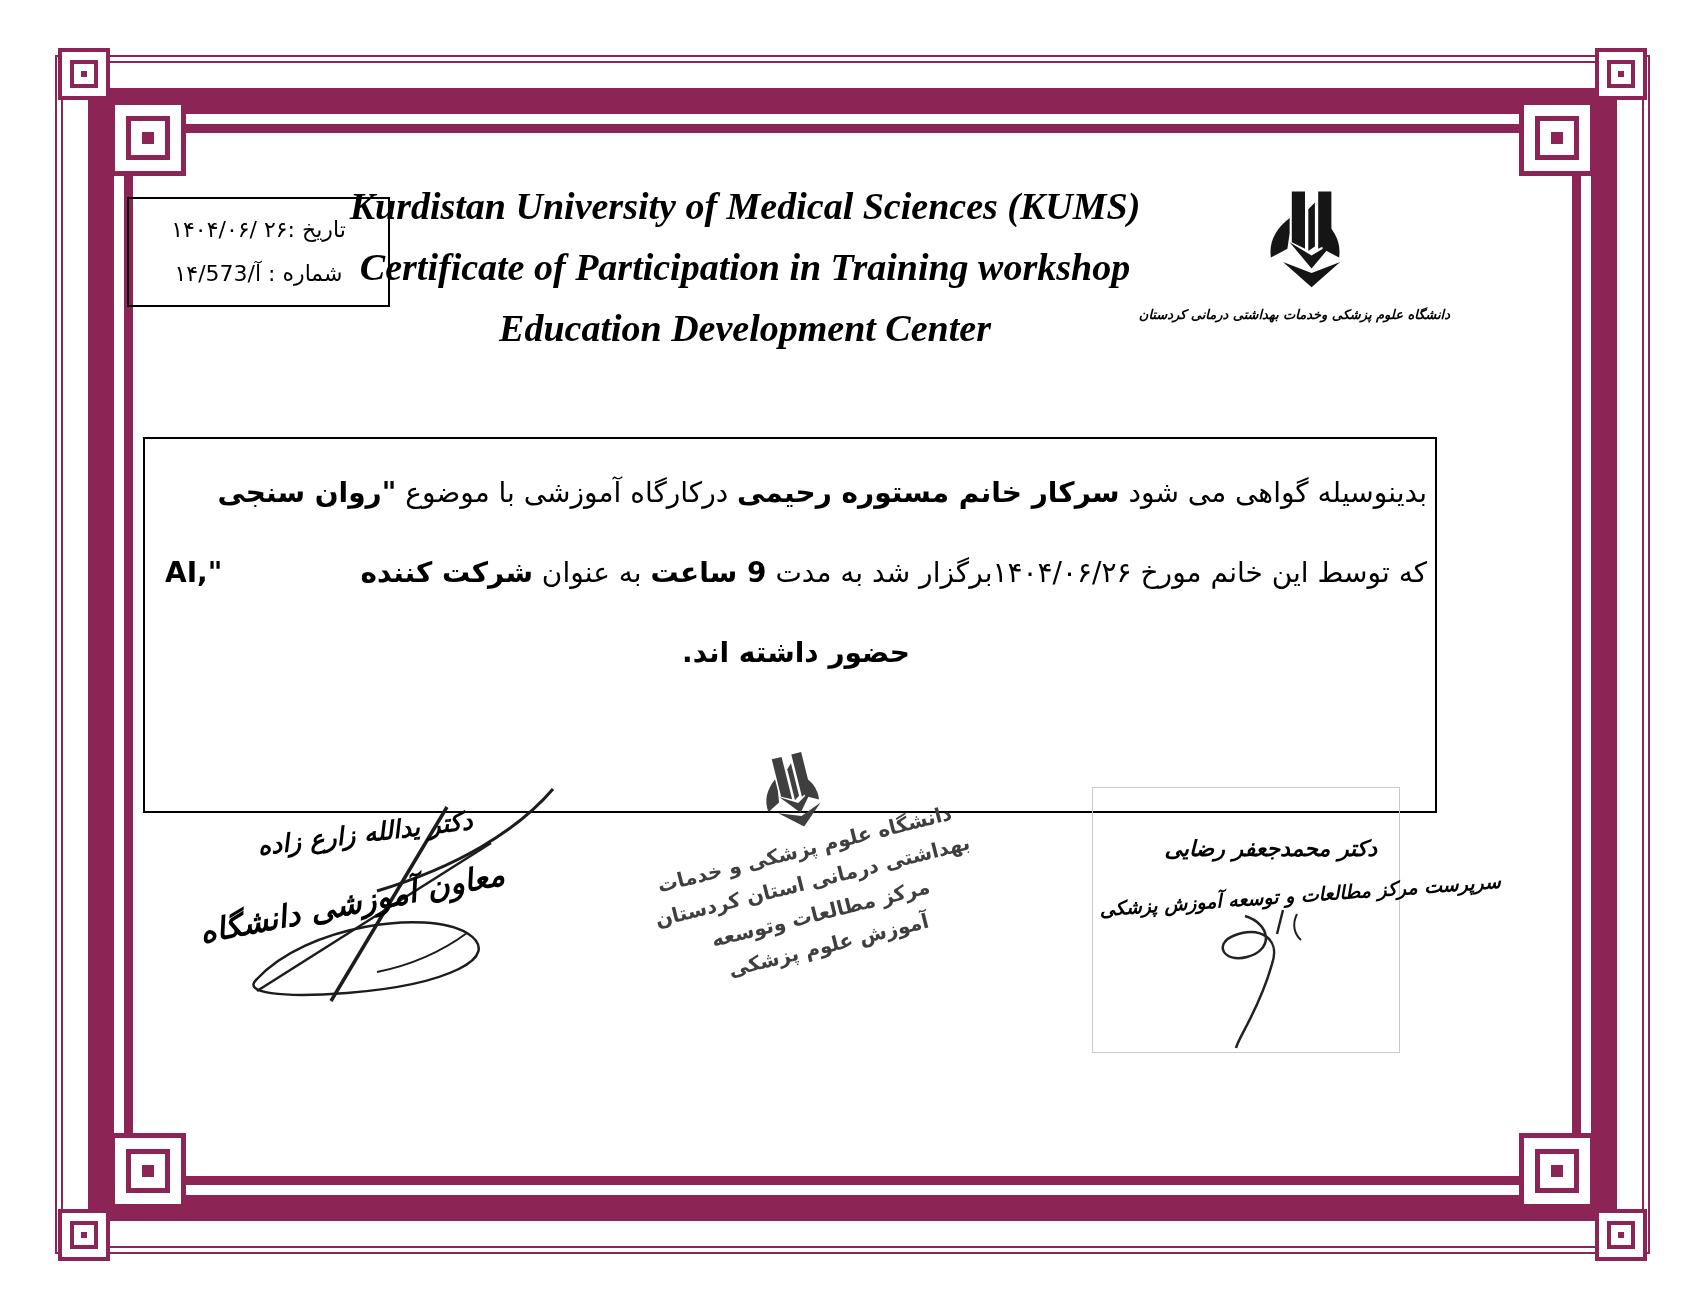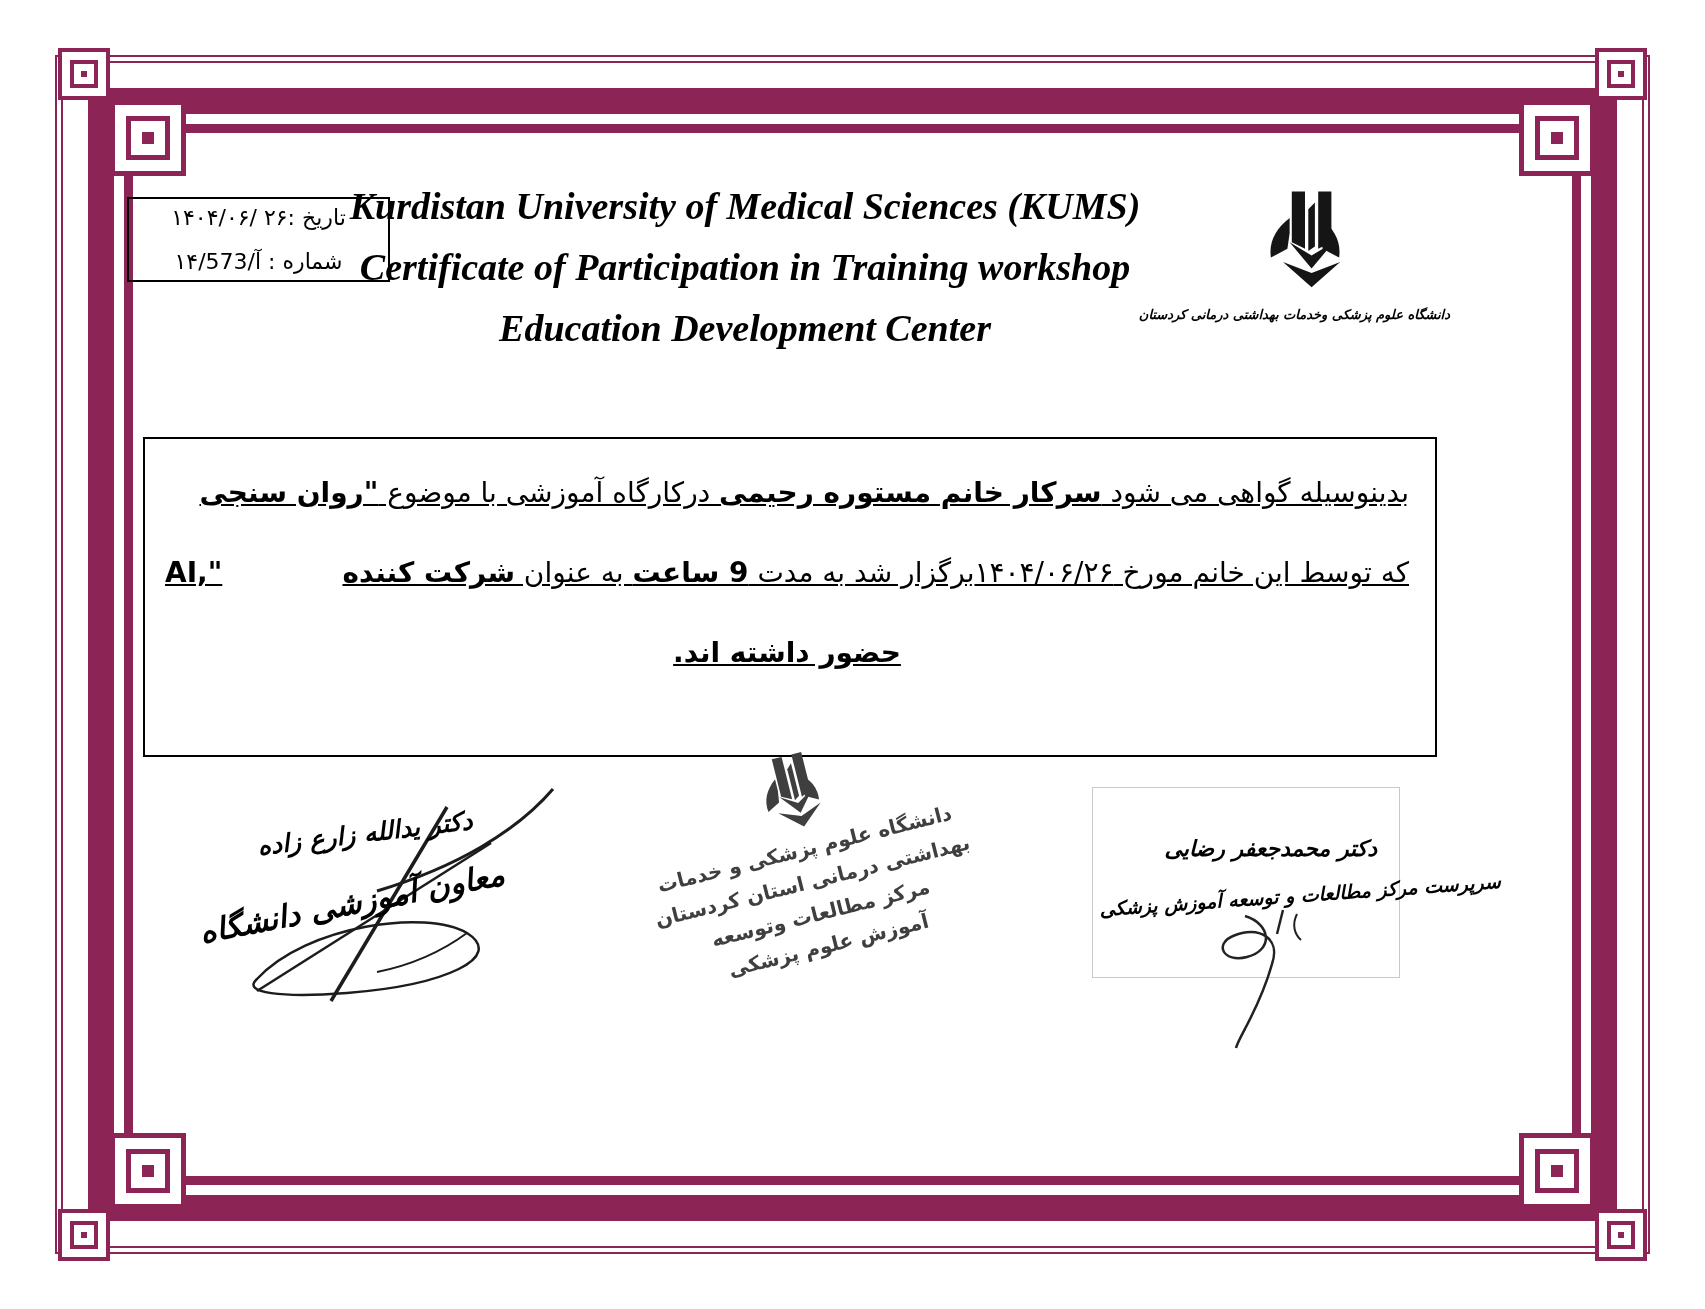--- a/index.html
+++ b/index.html
@@ -15,36 +15,36 @@
   .fC {inset:124px;border:9px solid var(--m);}
   .corner{position:absolute;background:#fff;box-sizing:border-box;}
   .cs{width:52px;height:52px;border:4px solid var(--m);}
   .cs::before{content:"";position:absolute;inset:8px;border:4px solid var(--m);}
   .cs::after{content:"";position:absolute;inset:19px;background:var(--m);}
   .cb{width:76px;height:76px;border:5px solid var(--m);}
   .cb::before{content:"";position:absolute;inset:11px;border:5px solid var(--m);}
   .cb::after{content:"";position:absolute;inset:27px;background:var(--m);}
 
   
-  .datebox{position:absolute;left:127px;top:197px;width:263px;height:85px;
+  .datebox{position:absolute;left:127px;top:197px;width:263px;height:110px;
            border:2px solid #000;box-sizing:border-box;direction:rtl;
            display:flex;flex-direction:column;justify-content:center;align-items:center;
            font-size:22px;line-height:44px;}
   .titles{position:absolute;left:330px;top:176px;width:830px;text-align:center;
           font-family:"Liberation Serif",serif;font-style:italic;font-weight:bold;
           font-size:38px;line-height:61px;}
   .logo{position:absolute;left:1160px;top:185px;width:290px;text-align:center;}
   .logo svg{display:block;margin:0 auto;}
   .logo-caption{font-size:13px;font-weight:bold;font-style:italic;white-space:nowrap;
                 direction:rtl;margin-top:12px;}
 
   
-  .mainbox{position:absolute;left:143px;top:437px;width:1294px;height:320px;
+  .mainbox{position:absolute;left:143px;top:437px;width:1294px;height:376px;
            border:2px solid #000;box-sizing:border-box;direction:rtl;
-           padding:14px 26px 0 20px;font-size:28px;line-height:80px;text-decoration:underline;}
+           padding:14px 8px 0 20px;font-size:28px;line-height:80px;}
   .bline{white-space:nowrap;}
   .b{font-weight:bold;}
   .l3flex{display:flex;direction:ltr;align-items:baseline;}
   .l3flex .latin{font-weight:bold;}
   .l3flex .fa{flex:1;direction:rtl;text-align:right;white-space:nowrap;}
   .l4{text-align:center;direction:rtl;}
   .ltr{direction:ltr;unicode-bidi:embed;}
 
   
   .sigleft{position:absolute;left:195px;top:785px;width:380px;height:230px;}
@@ -54,21 +54,21 @@
                  font-size:31px;font-style:italic;font-weight:bold;direction:rtl;
                  letter-spacing:7px;white-space:nowrap;}
   .sigleft svg{position:absolute;inset:0;}
 
   .stamp{position:absolute;left:663px;top:748px;width:300px;height:270px;}
   .stamp-rot{position:absolute;inset:0;transform:rotate(-14deg);
              display:flex;flex-direction:column;align-items:center;justify-content:flex-start;
              color:var(--stamp);}
   .stamp-line{font-size:20px;font-weight:bold;line-height:33px;direction:rtl;white-space:nowrap;}
 
-  .sigright{position:absolute;left:1092px;top:787px;width:308px;height:191px;
+  .sigright{position:absolute;left:1092px;top:787px;width:308px;height:266px;
             border:1px solid #c9c9c9;box-sizing:border-box;}
   .sigright .name{position:absolute;right:22px;top:48px;font-size:22px;font-weight:bold;
                   font-style:italic;direction:rtl;white-space:nowrap;}
   .sigright .role{position:absolute;left:6px;top:96px;transform:rotate(-4deg);
                   font-size:19px;font-weight:bold;font-style:italic;direction:rtl;white-space:nowrap;}
   .sigright svg{position:absolute;inset:0;}
 </style>
 </head>
 <body>
 

